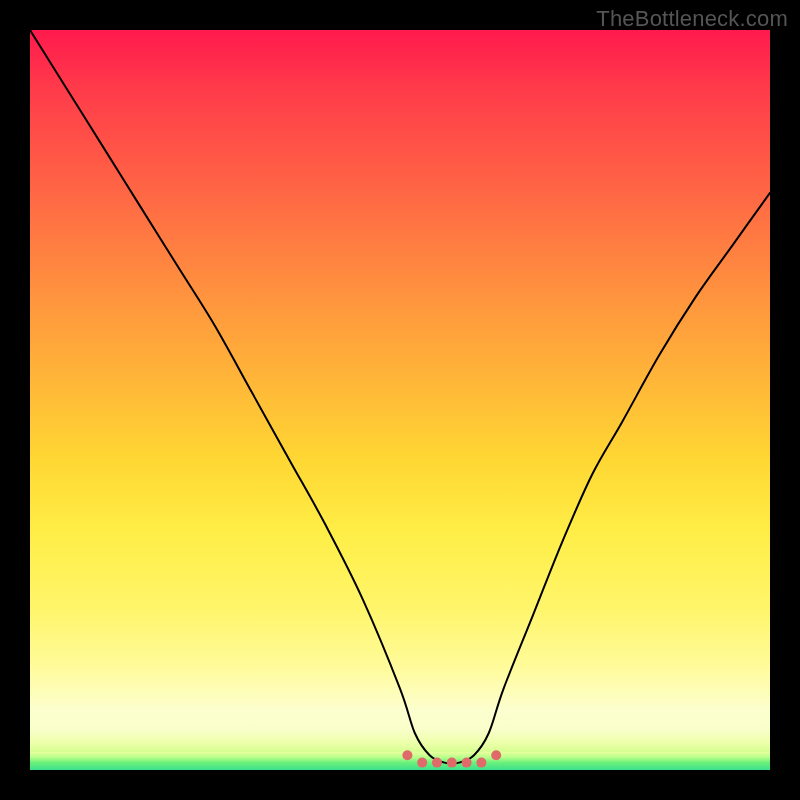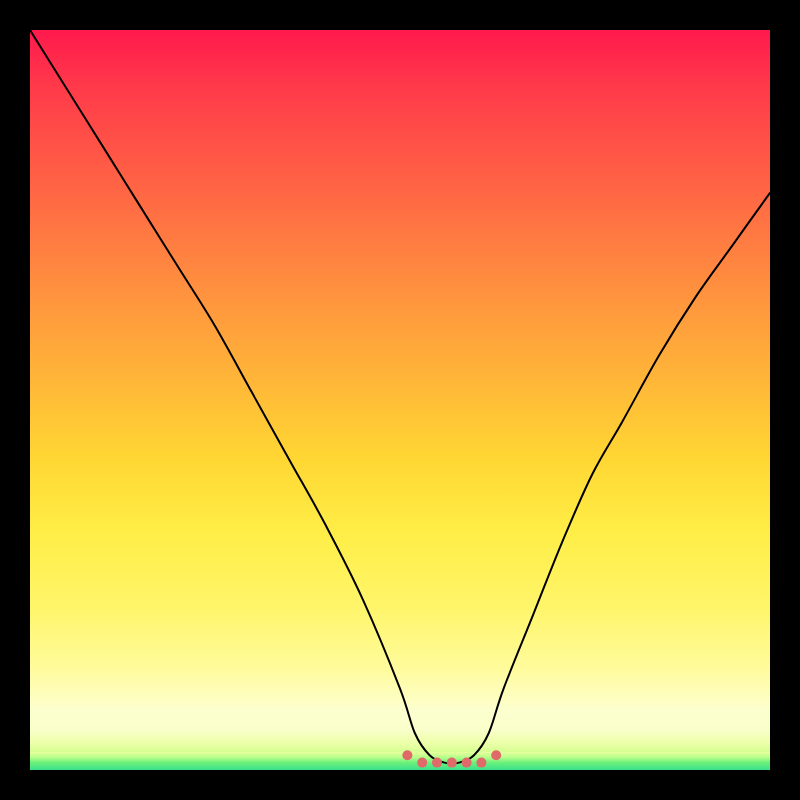--- a/index.html
+++ b/index.html
@@ -85,20 +85,21 @@
     font-weight: 400;
     letter-spacing: 0.2px;
     user-select: none;
   }
 </style>
 </head>
 <body>
 
 <div class="stage">
 
+  <div class="watermark">TheBottleneck.com</div>
 
   <div class="plot-area">
     <div class="bg-gradient"></div>
     <div class="green-top-fade"></div>
     <div class="green-band"></div>
 
     <svg class="curve" viewBox="0 0 740 740" preserveAspectRatio="none">
       <path id="main-curve" fill="none" stroke="#000000" stroke-width="2" stroke-linecap="round" stroke-linejoin="round" d="M 0.0 0.0 C 6.2 9.9, 24.7 39.5, 37.0 59.2 C 49.3 78.9, 61.7 98.7, 74.0 118.4 C 86.3 138.1, 98.7 157.9, 111.0 177.6 C 123.3 197.3, 135.7 217.1, 148.0 236.8 C 160.3 256.5, 172.7 275.0, 185.0 296.0 C 197.3 317.0, 209.7 340.4, 222.0 362.6 C 234.3 384.8, 246.7 407.0, 259.0 429.2 C 271.3 451.4, 283.7 472.4, 296.0 495.8 C 308.3 519.2, 320.7 542.7, 333.0 569.8 C 345.3 596.9, 361.4 636.4, 370.0 658.6 C 378.6 680.8, 379.9 691.9, 384.8 703.0 C 389.7 714.1, 394.7 720.3, 399.6 725.2 C 404.5 730.1, 409.5 731.4, 414.4 732.6 C 419.3 733.8, 424.3 733.8, 429.2 732.6 C 434.1 731.4, 439.1 730.1, 444.0 725.2 C 448.9 720.3, 453.9 714.1, 458.8 703.0 C 463.7 691.9, 466.2 678.3, 473.6 658.6 C 481.0 638.9, 493.3 609.3, 503.2 584.6 C 513.1 559.9, 522.9 534.0, 532.8 510.6 C 542.7 487.2, 552.5 463.7, 562.4 444.0 C 572.3 424.3, 580.9 411.9, 592.0 392.2 C 603.1 372.5, 616.7 346.6, 629.0 325.6 C 641.3 304.6, 653.7 284.9, 666.0 266.4 C 678.3 247.9, 690.7 231.9, 703.0 214.6 C 715.3 197.3, 733.8 171.4, 740.0 162.8"></path>
       <g id="floor-dots">
           <circle cx="377.4" cy="725.2" r="5" fill="#e06a6a"></circle>

